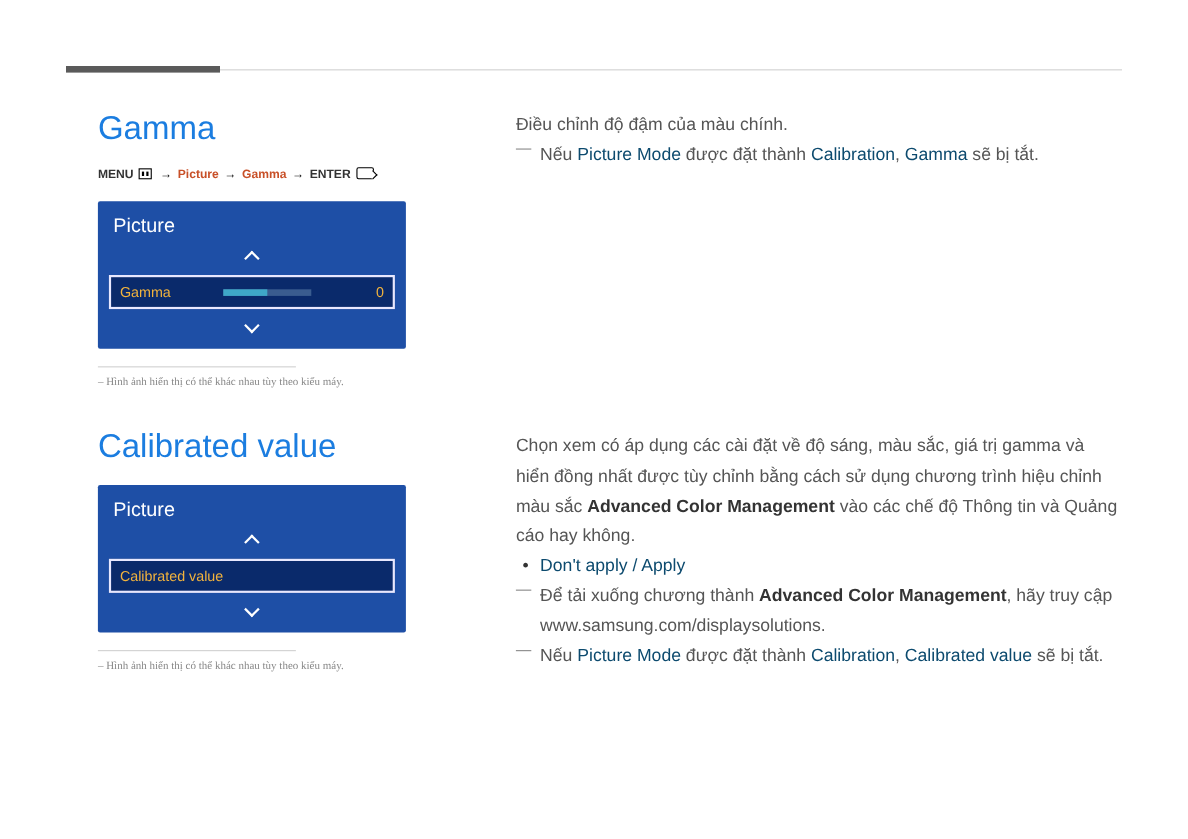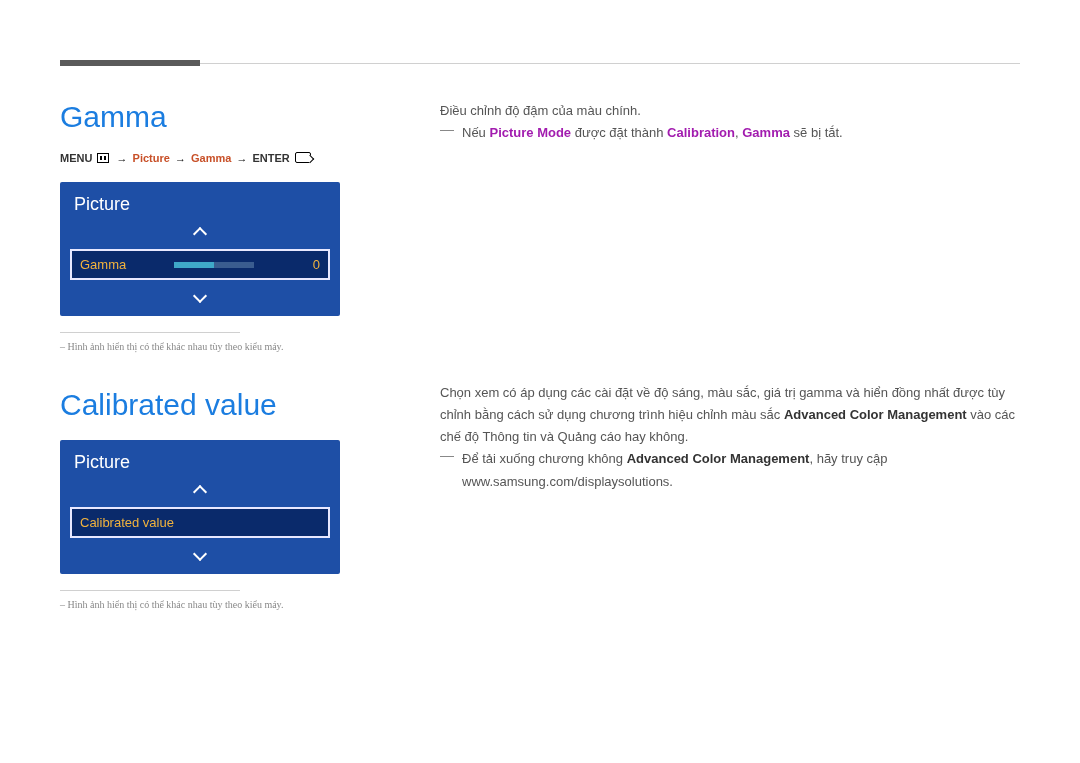--- a/index.html
+++ b/index.html
@@ -24,29 +24,30 @@
     position: absolute;
     top: 63px;
     left: 200px;
     right: 60px;
     height: 1px;
     background: #d0d0d0;
   }
   .content {
     display: flex;
     padding-top: 40px;
+    margin-left: 29px;
   }
   .left-col {
     width: 380px;
     flex: 0 0 380px;
     padding-right: 30px;
   }
   .right-col {
     flex: 1;
-    font-size: 13px;
+    font-size: 16px;
     color: #555;
     line-height: 1.7;
   }
   .section-title {
     color: #1B7DE0;
     font-size: 30px;
     font-weight: 400;
     margin-bottom: 18px;
   }
   .nav-path {
@@ -137,21 +138,21 @@
     width: 14px; height: 1px;
     background: #888;
   }
   .bullet-line { padding-left: 22px; position: relative; }
   .bullet-line::before {
     content: "•";
     position: absolute;
     left: 6px; top: 0;
     color: #333;
   }
-  .hl-orange { color: #a21caf; font-weight: bold; }
+  .hl-orange { color: #0c4a6e; font-weight: normal; }
   .bold { font-weight: bold; color: #333; }
   .icon-menu {
     display:inline-block; width:12px;height:10px;
     border:1px solid #000;
     position:relative;
     vertical-align:-1px;
     margin:0 2px;
   }
   .icon-menu::before{
     content:"";position:absolute;left:2px;top:2px;width:2px;height:4px;background:#000;
@@ -224,18 +225,24 @@
       <div>Điều chỉnh độ đậm của màu chính.</div>
       <div class="dash-line">
         <span>Nếu </span><span class="hl-orange">Picture Mode</span><span> được đặt thành </span><span class="hl-orange">Calibration</span><span>, </span><span class="hl-orange">Gamma</span><span> sẽ bị tắt.</span>
       </div>
     </div>
     <div style="height:200px"></div>
     <div class="right-block">
       <div>
         <span>Chọn xem có áp dụng các cài đặt về độ sáng, màu sắc, giá trị gamma và hiển đồng nhất được tùy chỉnh bằng cách sử dụng chương trình hiệu chỉnh màu sắc </span><span class="bold">Advanced Color Management</span><span> vào các chế độ Thông tin và Quảng cáo hay không.</span>
       </div>
+      <div class="bullet-line">
+        <span class="hl-orange">Don't apply / Apply</span>
+      </div>
       <div class="dash-line">
-        <span>Để tải xuống chương không </span><span class="bold">Advanced Color Management</span><span>, hãy truy cập www.samsung.com/displaysolutions.</span>
+        <span>Để tải xuống chương thành </span><span class="bold">Advanced Color Management</span><span>, hãy truy cập www.samsung.com/displaysolutions.</span>
+      </div>
+      <div class="dash-line">
+        <span>Nếu </span><span class="hl-orange">Picture Mode</span><span> được đặt thành </span><span class="hl-orange">Calibration</span><span>, </span><span class="hl-orange">Calibrated value</span><span> sẽ bị tắt.</span>
       </div>
     </div>
   </div>
 </div>
 
 </body></html>

